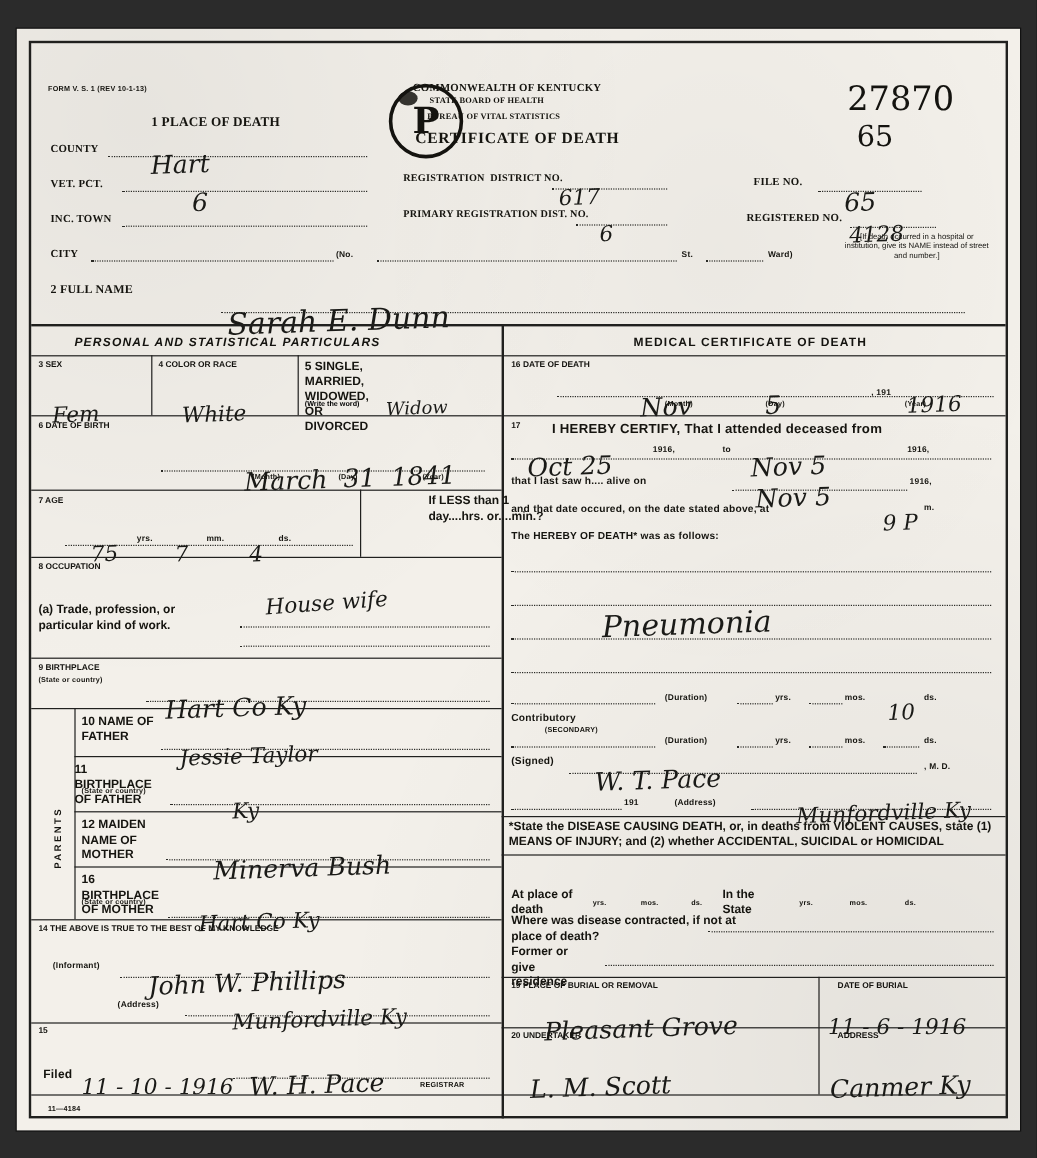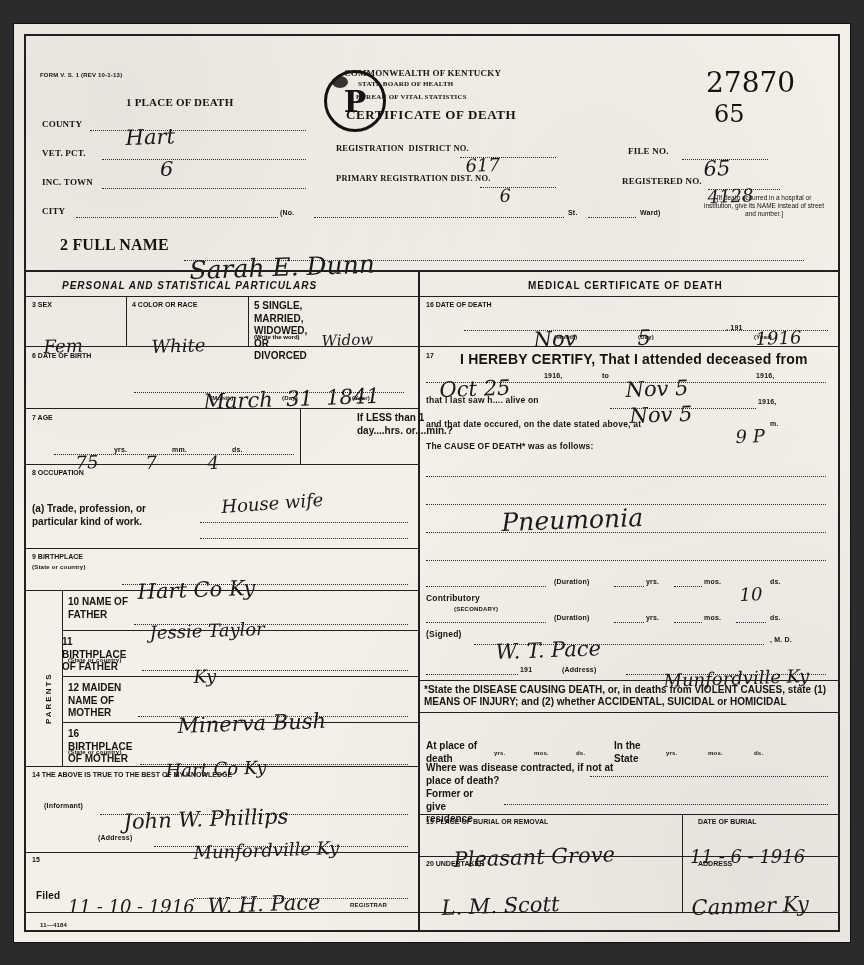--- a/index.html
+++ b/index.html
@@ -216,21 +216,21 @@
     <span class="hw m" style="left:486px; top:161px;">6</span>
 
     <span class="t bold cap" style="left:614px; top:122px; font-size:9px;">File No.</span>
     <div class="dots" style="left:668px; top:135px; width:86px;"></div>
     <span class="hw l" style="left:690px; top:133px;">65</span>
 
     <span class="t bold cap" style="left:608px; top:152px; font-size:9px;">Registered No.</span>
     <div class="dots" style="left:694px; top:165px; width:72px;"></div>
     <span class="hw m" style="left:694px; top:162px;">4128</span>
 
-    <span class="t bold cap" style="left:28px; top:212px; font-size:16px;margin-left:18px;">2 FULL NAME</span>
+    <span class="t bold cap" style="left:28px; top:212px; font-size:10px;">2 FULL NAME</span>
     <div class="dots" style="left:170px; top:236px; width:620px;"></div>
     <span class="hw xl" style="left:176px; top:232px;">Sarah E. Dunn</span>
 
     <div class="rule hr2" style="left:12px; top:246px; width:812px;"></div>
 
     <div class="rule vr2" style="left:404px; top:246px; height:662px;"></div>
 
     <span class="section-head" style="left:48px; top:256px;font-style:italic;">PERSONAL AND STATISTICAL PARTICULARS</span>
     <div class="rule hr" style="left:12px; top:272px; width:392px;"></div>
 
@@ -333,38 +333,38 @@
     <span class="hw l" style="left:520px; top:304px;">Nov</span>
     <span class="hw l" style="left:624px; top:302px;">5</span>
     <span class="t tiny bold" style="left:712px; top:300px;">, 191</span>
     <span class="hw m" style="left:742px; top:304px;">1916</span>
     <span class="t xtiny bold" style="left:540px; top:310px;">(Month)</span>
     <span class="t xtiny bold" style="left:624px; top:310px;">(Day)</span>
     <span class="t xtiny bold" style="left:740px; top:310px;">(Year)</span>
     <div class="rule hr" style="left:404px; top:322px; width:420px;"></div>
 
     <span class="numlbl" style="left:412px; top:328px;">17</span>
-    <span class="t bold" style="left:446px; top:328px; font-size:14px;">I HEREBY CERTIFY, That I attended deceased from</span>
+    <span class="t bold" style="left:446px; top:328px; font-size:11px;">I HEREBY CERTIFY, That I attended deceased from</span>
     <div class="dots" style="left:412px; top:358px; width:400px;"></div>
     <span class="hw l" style="left:426px; top:354px;">Oct 25</span>
     <span class="t tiny bold" style="left:530px; top:348px;">1916,</span>
     <span class="t tiny bold" style="left:588px; top:348px;">to</span>
     <span class="hw l" style="left:612px; top:354px;">Nov 5</span>
     <span class="t tiny bold" style="left:742px; top:348px;">1916,</span>
 
     <span class="t bold" style="left:412px; top:372px; font-size:8.5px;">that I last saw h.... alive on</span>
     <div class="dots" style="left:596px; top:384px; width:146px;"></div>
     <span class="hw l" style="left:616px; top:380px;">Nov 5</span>
     <span class="t tiny bold" style="left:744px; top:374px;">1916,</span>
 
     <span class="t bold" style="left:412px; top:396px; font-size:8.5px;">and that date occured, on the date stated above, at</span>
     <span class="hw m" style="left:722px; top:402px;">9 P</span>
     <span class="t tiny bold" style="left:756px; top:396px;">m.</span>
 
-    <span class="t bold" style="left:412px; top:418px; font-size:8.5px;">The CAUSE OF DEATH* was as follows:</span>
+    <span class="t bold" style="left:412px; top:418px; font-size:8.5px;">The HEREBY OF DEATH* was as follows:</span>
 
     <div class="dots" style="left:412px; top:452px; width:400px;"></div>
     <span class="hw xl" style="left:488px; top:484px;">Pneumonia</span>
     <div class="dots" style="left:412px; top:480px; width:400px;"></div>
     <div class="dots" style="left:412px; top:508px; width:400px;"></div>
     <div class="dots" style="left:412px; top:536px; width:400px;"></div>
 
     <div class="dots" style="left:412px; top:562px; width:120px;"></div>
     <span class="t tiny bold" style="left:540px; top:554px;">(Duration)</span>
     <div class="dots" style="left:600px; top:562px; width:30px;"></div>
@@ -398,21 +398,21 @@
 
     <div class="rule hr" style="left:404px; top:656px; width:420px;"></div>
 
     <div class="wrapt xtiny bold" style="left:410px; top:660px; width:408px; line-height:1.2;">*State the DISEASE CAUSING DEATH, or, in deaths from VIOLENT CAUSES, state (1) MEANS OF INJURY; and (2) whether ACCIDENTAL, SUICIDAL or HOMICIDAL</div>
     <div class="rule hr" style="left:404px; top:688px; width:420px;"></div>
 
     <div class="wrapt xtiny bold" style="left:412px; top:716px; width:70px;">At place of death</div>
     <span class="t xtiny bold" style="left:480px; top:726px;">yrs.</span>
     <span class="t xtiny bold" style="left:520px; top:726px;">mos.</span>
     <span class="t xtiny bold" style="left:562px; top:726px;">ds.</span>
-    <div class="wrapt xtiny bold" style="left:588px; top:716px; width:44px;margin-left:12px;">In the State</div>
+    <div class="wrapt xtiny bold" style="left:588px; top:716px; width:44px;">In the State</div>
     <span class="t xtiny bold" style="left:652px; top:726px;">yrs.</span>
     <span class="t xtiny bold" style="left:694px; top:726px;">mos.</span>
     <span class="t xtiny bold" style="left:740px; top:726px;">ds.</span>
     <div class="wrapt xtiny bold" style="left:412px; top:738px; width:200px;">Where was disease contracted, if not at place of death?</div>
     <div class="dots" style="left:576px; top:752px; width:238px;"></div>
     <div class="wrapt xtiny bold" style="left:412px; top:764px; width:60px;">Former or give residence</div>
     <div class="dots" style="left:490px; top:780px; width:324px;"></div>
     <div class="rule hr" style="left:404px; top:790px; width:420px;"></div>
 
     <span class="numlbl" style="left:412px; top:794px;">19 PLACE OF BURIAL OR REMOVAL</span>

